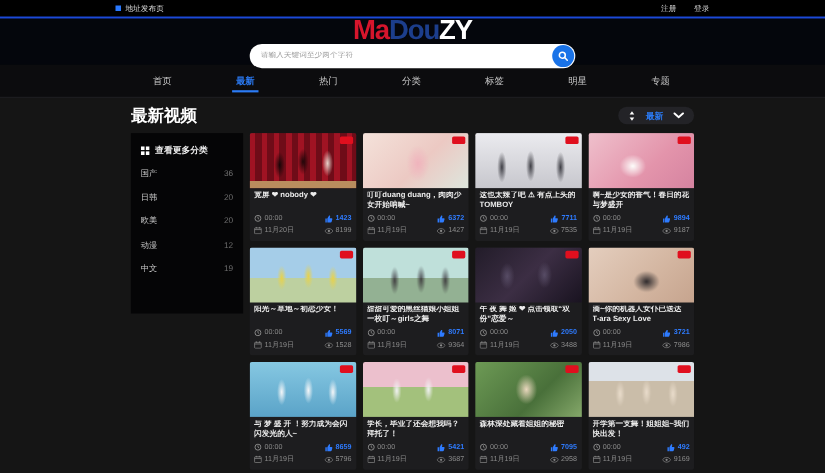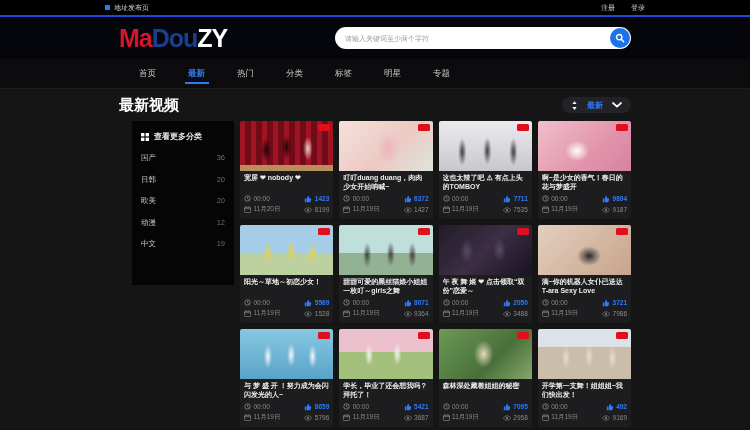--- a/index.html
+++ b/index.html
@@ -10,52 +10,52 @@
   
   .topbar { height:17px; background:#000; border-bottom:2px solid #1b49d8; display:flex; align-items:center; }
   .topbar-inner { width:540px; margin:0 auto; display:flex; justify-content:space-between; align-items:center; }
   .site-link { display:flex; align-items:center; gap:4px; color:#d8d8d8; font-size:7px; }
   .blue-dot { width:5px; height:5px; background:#2979ff; display:inline-block; }
   .auth { display:flex; gap:16px; }
   .auth a { color:#cfcfcf; font-size:7px; }
 
   
   .header { height:42px; background:#04060c; display:flex; align-items:center; }
-  .header-inner { width:512px; margin:0 auto; display:flex; align-items:center; justify-content:space-between; }
+  .header-inner { width:512px; margin:0 auto; display:flex; align-items:center; justify-content:space-between;flex-direction:column; }
   .logo { font-size:25px; font-weight:800; letter-spacing:-1px; line-height:1; }
   .logo .lr { color:#d6152c; } .logo .lb { color:#1c3e8c; } .logo .lw { color:#fff; }
   .search { width:296px; height:22px; background:#fff; border-radius:11px; position:relative;
             display:flex; align-items:center; padding:0 24px 0 10px; }
   .search input { border:none; outline:none; background:transparent; width:100%; font-size:7px; color:#333;
                   font-family:"Liberation Sans", sans-serif; }
   .search input::placeholder { color:#999; }
   .search-btn { position:absolute; right:1px; top:1px; width:20px; height:20px; border-radius:50%;
                 background:#1a73e8; border:none; display:flex; align-items:center; justify-content:center; cursor:pointer; }
 
   
   .nav { height:30px; background:#0c0c0e; border-bottom:1px solid #1e1e22; }
-  .nav-inner { width:512px; height:100%; margin:0 auto; display:flex; justify-content:flex-start;
-               align-items:stretch; padding:0 22px 0 20px;gap:32px; }
+  .nav-inner { width:512px; height:100%; margin:0 auto; display:flex; justify-content:space-between;
+               align-items:stretch; padding:0 22px 0 20px; }
   .nav-item { font-size:8.5px; color:#c9c9c9; display:flex; align-items:center; position:relative; }
   .nav-item.active { color:#2b7bf5; font-weight:bold; }
   .nav-item.active::after { content:""; position:absolute; bottom:4px; left:50%; transform:translateX(-50%);
                             width:24px; height:2px; background:#2b7bf5; }
 
   
   .main { width:512px; margin:0 auto; padding-top:9px; }
   .main-head { display:flex; justify-content:space-between; align-items:center; height:14px; margin-bottom:9px; }
   .page-title { color:#fff; font-size:15px; font-weight:bold; }
   .sort-pill { background:#232327; border-radius:9px; height:16px; display:flex; align-items:center;
                gap:9px; padding:0 9px; cursor:pointer; }
   .sort-label { color:#2b7bf5; font-size:8px; font-weight:bold; }
 
   .content { display:flex; gap:6px; align-items:flex-start; }
 
   
-  .sidebar { width:102px; flex:none; background:#050506; height:164px; padding:10px 9px;margin-left:13px; }
+  .sidebar { width:102px; flex:none; background:#050506; height:164px; padding:10px 9px; }
   .sidebar-title { display:flex; align-items:center; gap:5px; color:#ececec; font-size:8px; font-weight:bold; margin-bottom:11px; }
   .cat-item { display:flex; justify-content:space-between; font-size:7.5px; margin-bottom:11.5px; }
   .cat-label { color:#c9c9c9; }
   .cat-count { color:#6f6f6f; }
 
   
   .grid { flex:1; display:grid; grid-template-columns:repeat(4,1fr); gap:6px; align-content:start; }
   .card { background:#1d1d1f; border-radius:2px; overflow:hidden; cursor:pointer; }
   .thumb { height:50px; position:relative; background:#333; }
   .badge { position:absolute; top:3px; right:3px; width:12px; height:7px; background:#e00f1e; border-radius:1.5px; }

